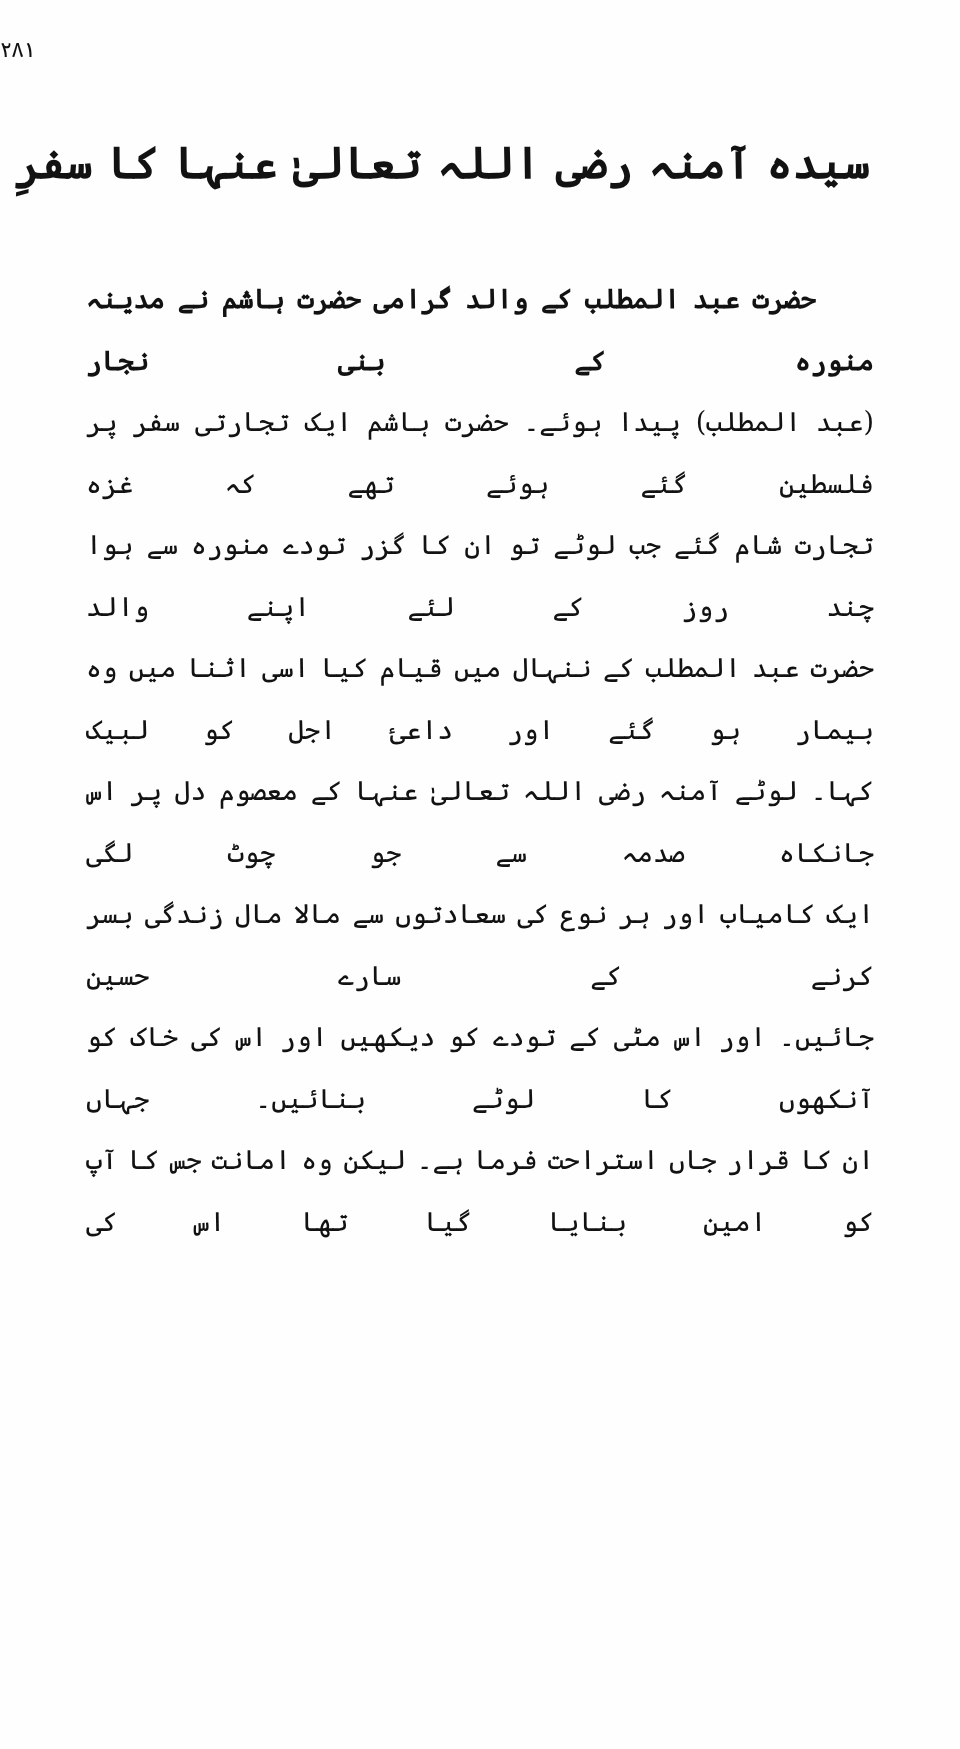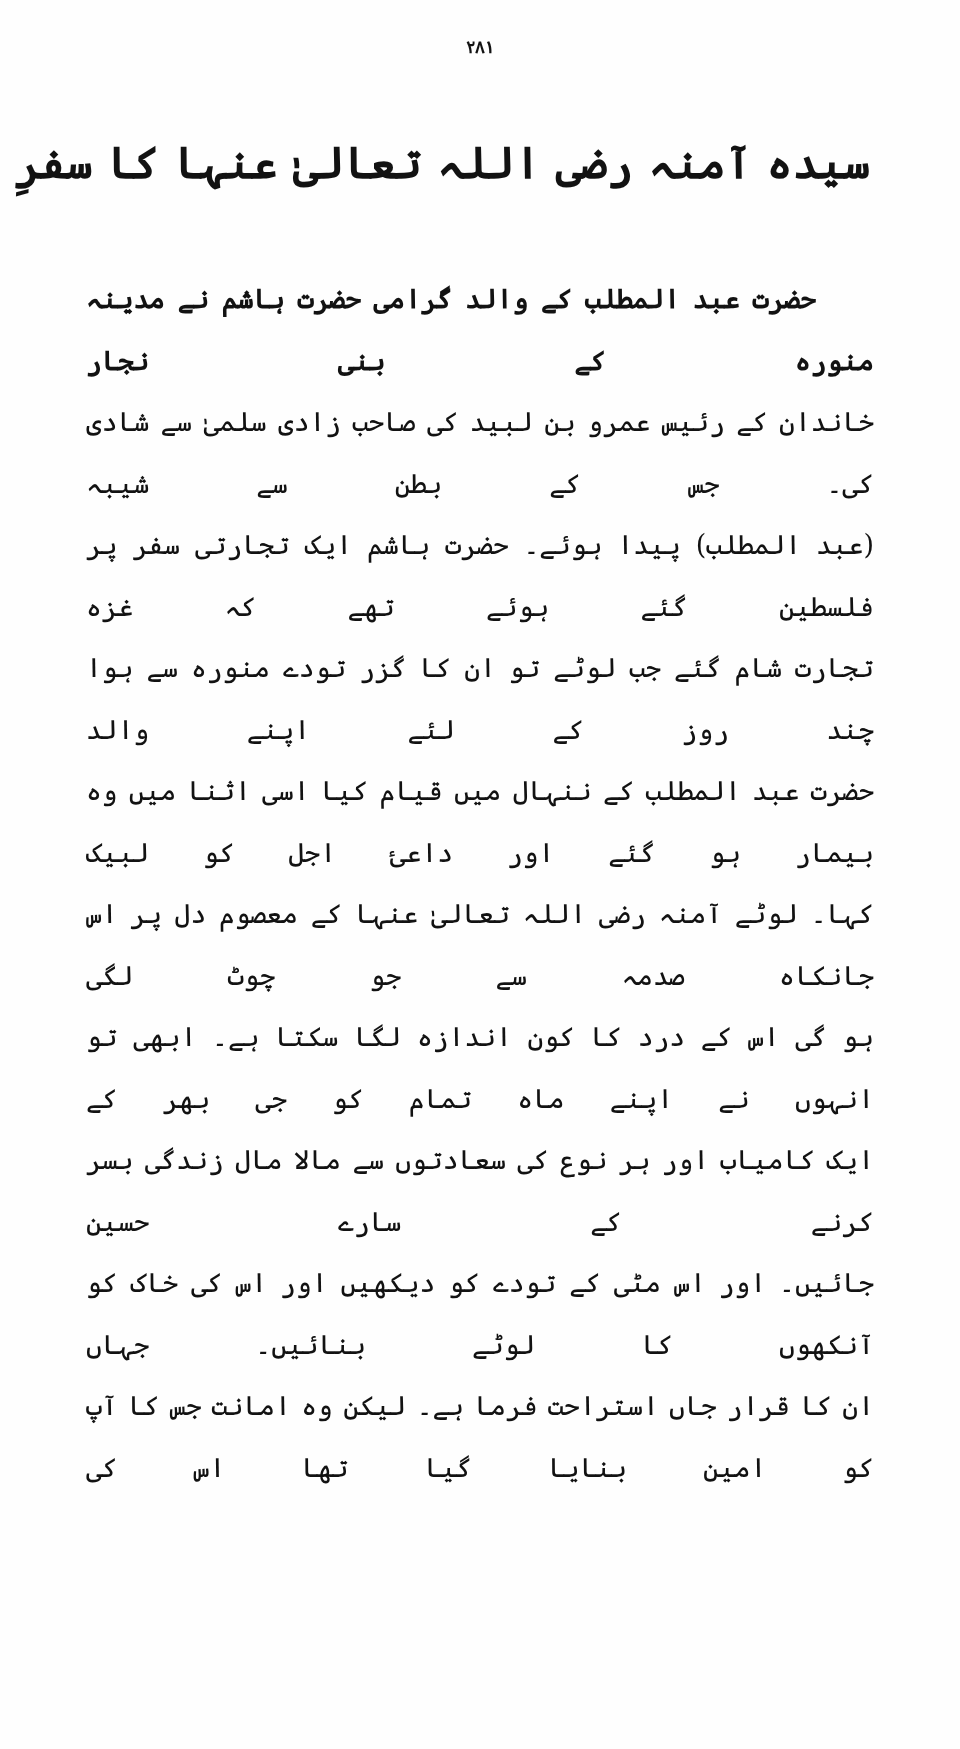--- a/index.html
+++ b/index.html
@@ -18,23 +18,23 @@
   .page {
     position: absolute;
     inset: 0;
     background: #fefefe;
   }
   .page-number {
     position: absolute;
     top: 38px;
     left: 0;
     right: 0;
-    text-align: center;
-    font-size: 16px;
-    font-weight: bold;
+    text-align: left;
+    font-size: 20px;
+    font-weight: normal;
     letter-spacing: 2px;
     direction: rtl;
   }
   .heading {
     position: absolute;
     top: 128px;
     right: 90px;
     left: 90px;
     text-align: center;
     font-size: 44px;
@@ -66,25 +66,23 @@
 <body>
 
 <div class="page">
 
   <div class="page-number">۲۸۱</div>
 
   <div class="heading">سیدہ آمنہ رضی اللہ تعالیٰ عنہا کا سفرِ مدینہ منورہ</div>
 
   <div class="body-text">
     <div class="line indent-first">حضرت عبد المطلب کے والد گرامی حضرت ہاشم نے مدینہ منورہ کے بنی نجار</div>
-    <div class="line">خاندان کے رئیس عمرو بن لبید کی صاحب زادی سلمیٰ سے شادی کی۔ جس کے بطن سے شیبہ</div>
     <div class="line">(عبد المطلب) پیدا ہوئے۔ حضرت ہاشم ایک تجارتی سفر پر فلسطین گئے ہوئے تھے کہ غزہ</div>
     <div class="line">تجارت شام گئے جب لوٹے تو ان کا گزر تودے منورہ سے ہوا چند روز کے لئے اپنے والد</div>
     <div class="line">حضرت عبد المطلب کے ننہال میں قیام کیا اسی اثنا میں وہ بیمار ہو گئے اور داعیٔ اجل کو لبیک</div>
     <div class="line">کہا۔ لوٹے آمنہ رضی اللہ تعالیٰ عنہا کے معصوم دل پر اس جانکاہ صدمہ سے جو چوٹ لگی</div>
-    <div class="line">ہو گی اس کے درد کا کون اندازہ لگا سکتا ہے۔ ابھی تو انہوں نے اپنے ماہ تمام کو جی بھر کے</div>
     <div class="line">ایک کامیاب اور ہر نوع کی سعادتوں سے مالا مال زندگی بسر کرنے کے سارے حسین</div>
     <div class="line">جائیں۔ اور اس مٹی کے تودے کو دیکھیں اور اس کی خاک کو آنکھوں کا لوٹے بنائیں۔ جہاں</div>
     <div class="line">ان کا قرار جاں استراحت فرما ہے۔ لیکن وہ امانت جس کا آپ کو امین بنایا گیا تھا اس کی</div>
 
   </div>
 
 </div>
 
 </body></html>

